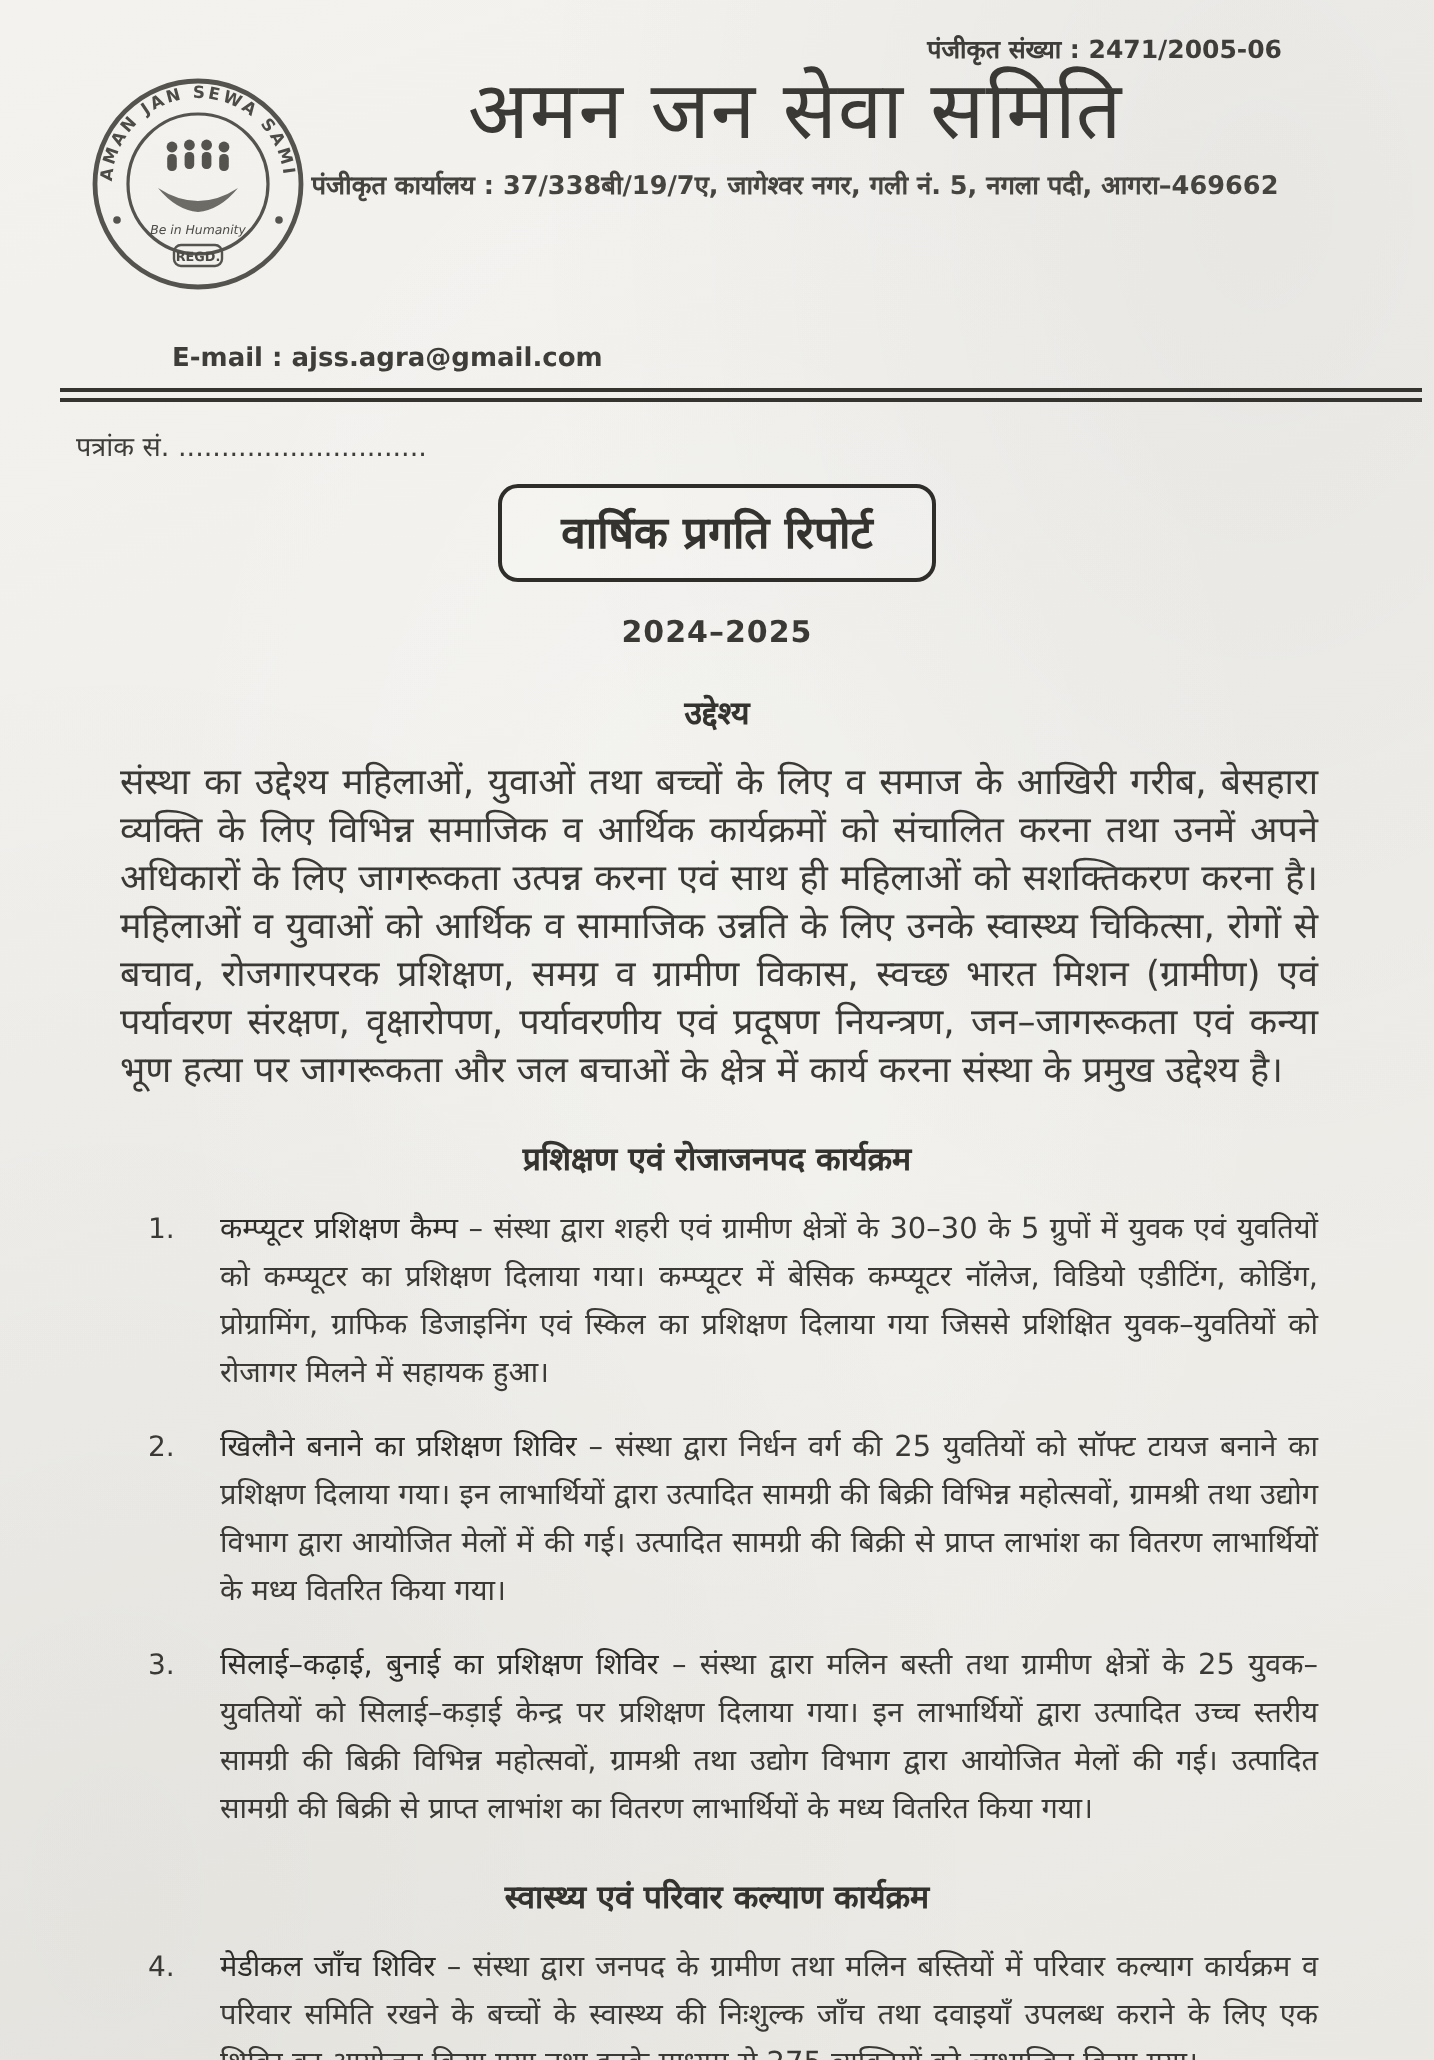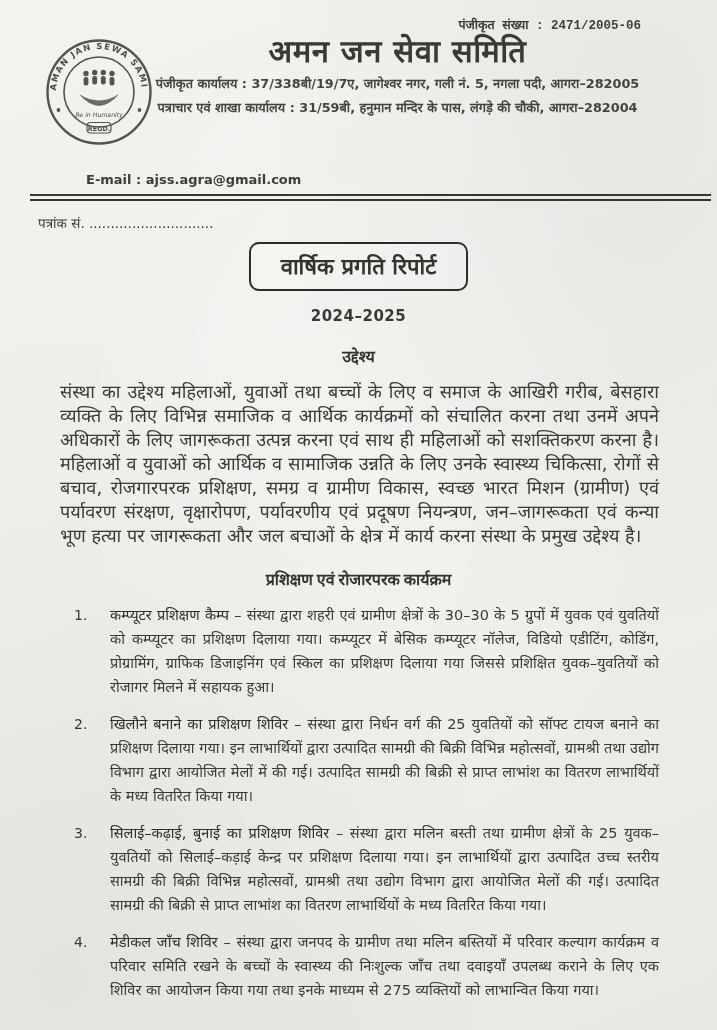--- a/index.html
+++ b/index.html
@@ -16,28 +16,27 @@
       radial-gradient(ellipse at 8% 92%, rgba(0,0,0,0.035), transparent 48%),
       radial-gradient(ellipse at 50% 45%, rgba(255,255,255,0.25), transparent 60%),
       linear-gradient(160deg,#f3f2ef 0%,#efeeea 55%,#e9e8e3 100%);
   }
   .reg-no{
     text-align:right;
     padding:16px 76px 0 0;
     font-size:12.5px;
     font-weight:bold;
     color:#3e3d39;
-    font-family:Liberation Mono, monospace;
   }
   .letterhead{position:relative;min-height:128px;}
   .seal{position:absolute;left:44px;top:2px;width:110px;height:110px;}
   .head-text{margin-left:118px;margin-right:40px;text-align:center;}
   .org-name{
-    font-size:31px;
-    font-weight:bold;
+    font-size:40px;
+    font-weight:normal;
     color:#3a3936;
     line-height:1.05;
     letter-spacing:0.5px;
     margin-top:2px;
   }
   .addr{
     font-size:12.8px;
     font-weight:bold;
     color:#45443f;
     margin-top:6px;
@@ -81,21 +80,20 @@
     font-weight:bold;
     color:#3a3935;
     letter-spacing:0.5px;
   }
   .section-heading{
     text-align:center;
     margin-top:20px;
     font-size:16px;
     font-weight:bold;
     color:#34332f;
-    font-family:Liberation Serif, serif;
   }
   .body-para{
     margin:13px 58px 0 60px;
     font-size:18px;
     line-height:24px;
     text-align:justify;
     color:#3a3935;
   }
   .list-item{
     display:flex;
@@ -147,62 +145,62 @@
       <path class="fillg" d="M 35,57 Q 55,70 75,57 Q 66,68 55,69 Q 44,68 35,57 Z" opacity="0.85"></path>
       <text x="55" y="80" text-anchor="middle" font-size="6.2" font-style="italic">Be in Humanity</text>
       <rect class="stroke" x="43" y="85.5" width="24" height="10.5" rx="3.5" stroke-width="1.2"></rect>
       <text x="55" y="93.5" text-anchor="middle" font-size="6.4" font-weight="bold">REGD.</text>
       <circle class="fillg" cx="14.5" cy="73" r="1.9"></circle>
       <circle class="fillg" cx="95.5" cy="73" r="1.9"></circle>
     </svg>
 
     <div class="head-text">
       <div class="org-name">अमन जन सेवा समिति</div>
-      <div class="addr">पंजीकृत कार्यालय : 37/338बी/19/7ए, जागेश्वर नगर, गली नं. 5, नगला पदी, आगरा–282005</div>
-      <div class="addr">पत्राचार एवं शाखा कार्यालय : 31/59बी, हनुमान मन्दिर के पास, लंगड़े की चौकी, आगरा–282004</div>
+      <div class="addr">पंजीकृत कार्यालय : 37/338बी/19/7ए, जागेश्वर नगर, गली नं. 5, नगला पदी, आगरा–469662</div>
     </div>
   </div>
 
   <div class="contact-row">
     <span>E-mail : ajss.agra@gmail.com</span>
   </div>
 
   <div class="double-rule"></div>
 
   <div class="meta-row">
     <span>पत्रांक सं. .............................</span>
   </div>
 
   <div class="title-box">वार्षिक प्रगति रिपोर्ट</div>
 
   <div class="period">2024–2025</div>
 
   <div class="section-heading">उद्देश्य</div>
   <div class="body-para">संस्था का उद्देश्य महिलाओं, युवाओं तथा बच्चों के लिए व समाज के आखिरी गरीब, बेसहारा व्यक्ति के लिए विभिन्न समाजिक व आर्थिक कार्यक्रमों को संचालित करना तथा उनमें अपने अधिकारों के लिए जागरूकता उत्पन्न करना एवं साथ ही महिलाओं को सशक्तिकरण करना है। महिलाओं व युवाओं को आर्थिक व सामाजिक उन्नति के लिए उनके स्वास्थ्य चिकित्सा, रोगों से बचाव, रोजगारपरक प्रशिक्षण, समग्र व ग्रामीण विकास, स्वच्छ भारत मिशन (ग्रामीण) एवं पर्यावरण संरक्षण, वृक्षारोपण, पर्यावरणीय एवं प्रदूषण नियन्त्रण, जन–जागरूकता एवं कन्या भूण हत्या पर जागरूकता और जल बचाओं के क्षेत्र में कार्य करना संस्था के प्रमुख उद्देश्य है।</div>
 
-  <div class="section-heading">प्रशिक्षण एवं रोजारपरक कार्यक्रम</div>
+  <div class="section-heading">प्रशिक्षण एवं रोजाजनपद कार्यक्रम</div>
 
   <div class="list-item">
     <span class="item-no">1.</span>
     <span class="item-body"><span class="item-title">कम्प्यूटर प्रशिक्षण कैम्प</span>
       <span>– संस्था द्वारा शहरी एवं ग्रामीण क्षेत्रों के 30–30 के 5 ग्रुपों में युवक एवं युवतियों को कम्प्यूटर का प्रशिक्षण दिलाया गया। कम्प्यूटर में बेसिक कम्प्यूटर नॉलेज, विडियो एडीटिंग, कोडिंग, प्रोग्रामिंग, ग्राफिक डिजाइनिंग एवं स्किल का प्रशिक्षण दिलाया गया जिससे प्रशिक्षित युवक–युवतियों को रोजागर मिलने में सहायक हुआ।</span></span>
   </div>
 
   <div class="list-item">
     <span class="item-no">2.</span>
     <span class="item-body"><span class="item-title">खिलौने बनाने का प्रशिक्षण शिविर</span>
       <span>– संस्था द्वारा निर्धन वर्ग की 25 युवतियों को सॉफ्ट टायज बनाने का प्रशिक्षण दिलाया गया। इन लाभार्थियों द्वारा उत्पादित सामग्री की बिक्री विभिन्न महोत्सवों, ग्रामश्री तथा उद्योग विभाग द्वारा आयोजित मेलों में की गई। उत्पादित सामग्री की बिक्री से प्राप्त लाभांश का वितरण लाभार्थियों के मध्य वितरित किया गया।</span></span>
   </div>
 
   <div class="list-item">
     <span class="item-no">3.</span>
     <span class="item-body"><span class="item-title">सिलाई–कढ़ाई, बुनाई का प्रशिक्षण शिविर</span>
       <span>– संस्था द्वारा मलिन बस्ती तथा ग्रामीण क्षेत्रों के 25 युवक–युवतियों को सिलाई–कड़ाई केन्द्र पर प्रशिक्षण दिलाया गया। इन लाभार्थियों द्वारा उत्पादित उच्च स्तरीय सामग्री की बिक्री विभिन्न महोत्सवों, ग्रामश्री तथा उद्योग विभाग द्वारा आयोजित मेलों की गई। उत्पादित सामग्री की बिक्री से प्राप्त लाभांश का वितरण लाभार्थियों के मध्य वितरित किया गया।</span></span>
   </div>
 
+  <div class="section-heading">स्वास्थ्य एवं परिवार कल्याण कार्यक्रम</div>
 
   <div class="list-item">
     <span class="item-no">4.</span>
     <span class="item-body"><span class="item-title">मेडीकल जाँच शिविर</span>
       <span>– संस्था द्वारा जनपद के ग्रामीण तथा मलिन बस्तियों में परिवार कल्याग कार्यक्रम व परिवार समिति रखने के बच्चों के स्वास्थ्य की निःशुल्क जाँच तथा दवाइयाँ उपलब्ध कराने के लिए एक शिविर का आयोजन किया गया तथा इनके माध्यम से 275 व्यक्तियों को लाभान्वित किया गया।</span></span>
   </div>
 
 </div>
 
 </body></html>

